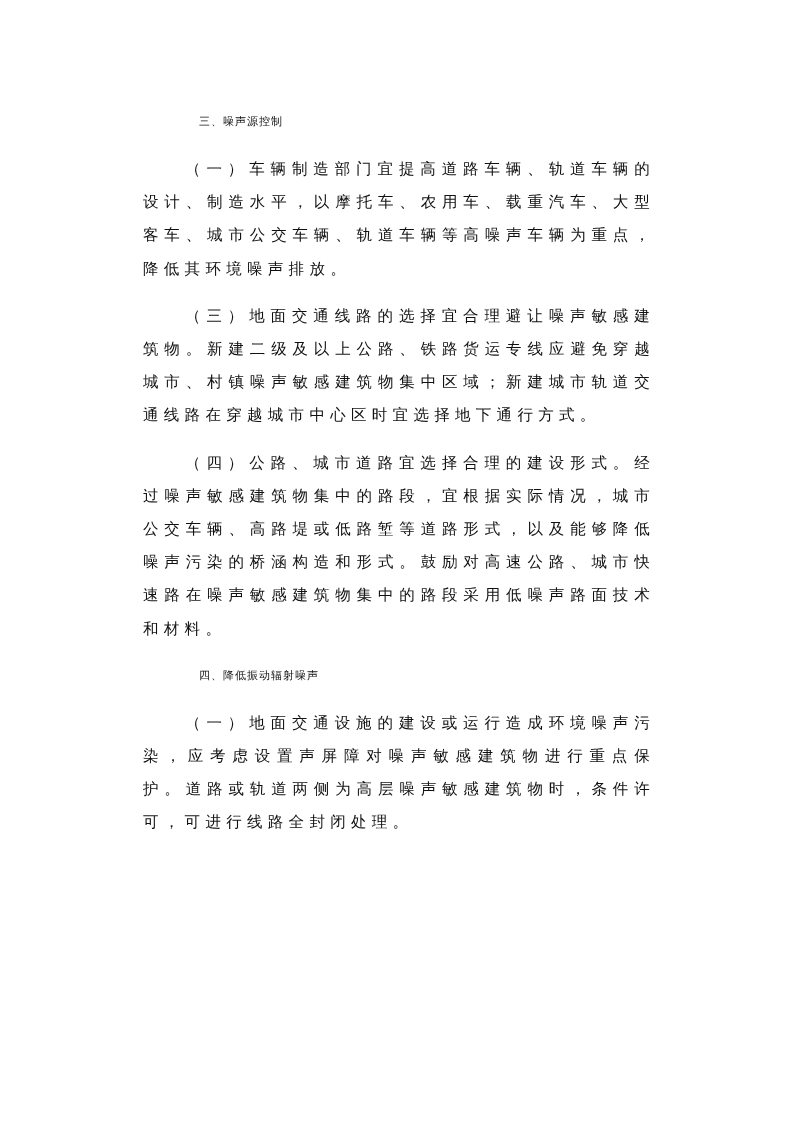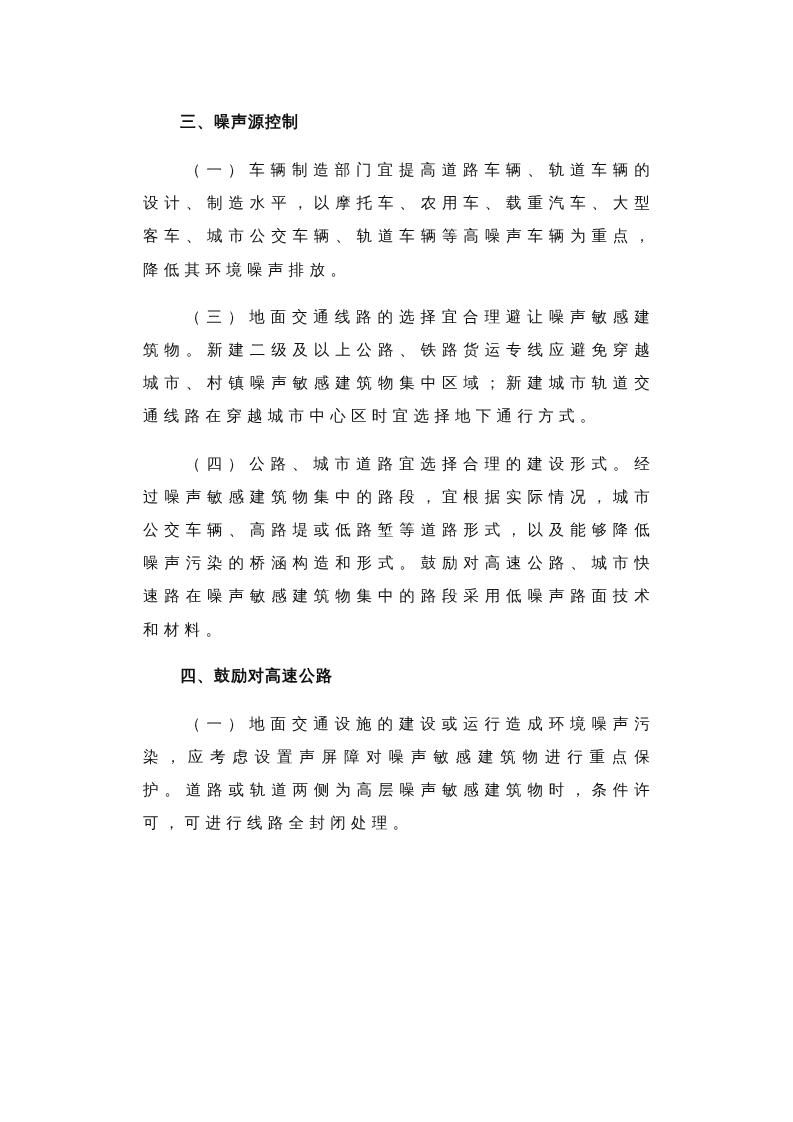--- a/index.html
+++ b/index.html
@@ -16,46 +16,47 @@
       color: #111111;
     }
     .page {
       position: absolute;
       left: 143px;
       top: 107px;
       width: 512px;
     }
     .heading {
       font-family: "DejaVu Sans", "Liberation Sans", sans-serif;
-      font-weight: bold;
-      font-size: 16px;
+      font-weight: normal;
+      font-size: 11px;
       letter-spacing: 1px;
-      margin: 0 0 0 37px;
+      margin: 0 0 0 56px;
       height: 33px;
       line-height: 30px;
     }
     .para {
       font-size: 15.5px;
       line-height: 33.2px;
       letter-spacing: 5.3px;
       margin: 0 0 14px 0;
       text-indent: 42px;
       text-align: justify;
       word-break: break-all;
+      font-family: Liberation Mono, monospace;
     }
     .heading + .para { margin-top: 14px; }
   </style>
 </head>
 <body>
 
 <div class="page">
   <section>
     <h2 class="heading">三、噪声源控制</h2>
     <p class="para">（一）车辆制造部门宜提高道路车辆、轨道车辆的设计、制造水平，以摩托车、农用车、载重汽车、大型客车、城市公交车辆、轨道车辆等高噪声车辆为重点，降低其环境噪声排放。</p>
     <p class="para">（三）地面交通线路的选择宜合理避让噪声敏感建筑物。新建二级及以上公路、铁路货运专线应避免穿越城市、村镇噪声敏感建筑物集中区域；新建城市轨道交通线路在穿越城市中心区时宜选择地下通行方式。</p>
     <p class="para">（四）公路、城市道路宜选择合理的建设形式。经过噪声敏感建筑物集中的路段，宜根据实际情况，城市公交车辆、高路堤或低路堑等道路形式，以及能够降低噪声污染的桥涵构造和形式。鼓励对高速公路、城市快速路在噪声敏感建筑物集中的路段采用低噪声路面技术和材料。</p>
   </section>
   <section>
-    <h2 class="heading">四、鼓励对高速公路</h2>
+    <h2 class="heading">四、降低振动辐射噪声</h2>
     <p class="para">（一）地面交通设施的建设或运行造成环境噪声污染，应考虑设置声屏障对噪声敏感建筑物进行重点保护。道路或轨道两侧为高层噪声敏感建筑物时，条件许可，可进行线路全封闭处理。</p>
 
   </section>
 </div>
 
 </body></html>

